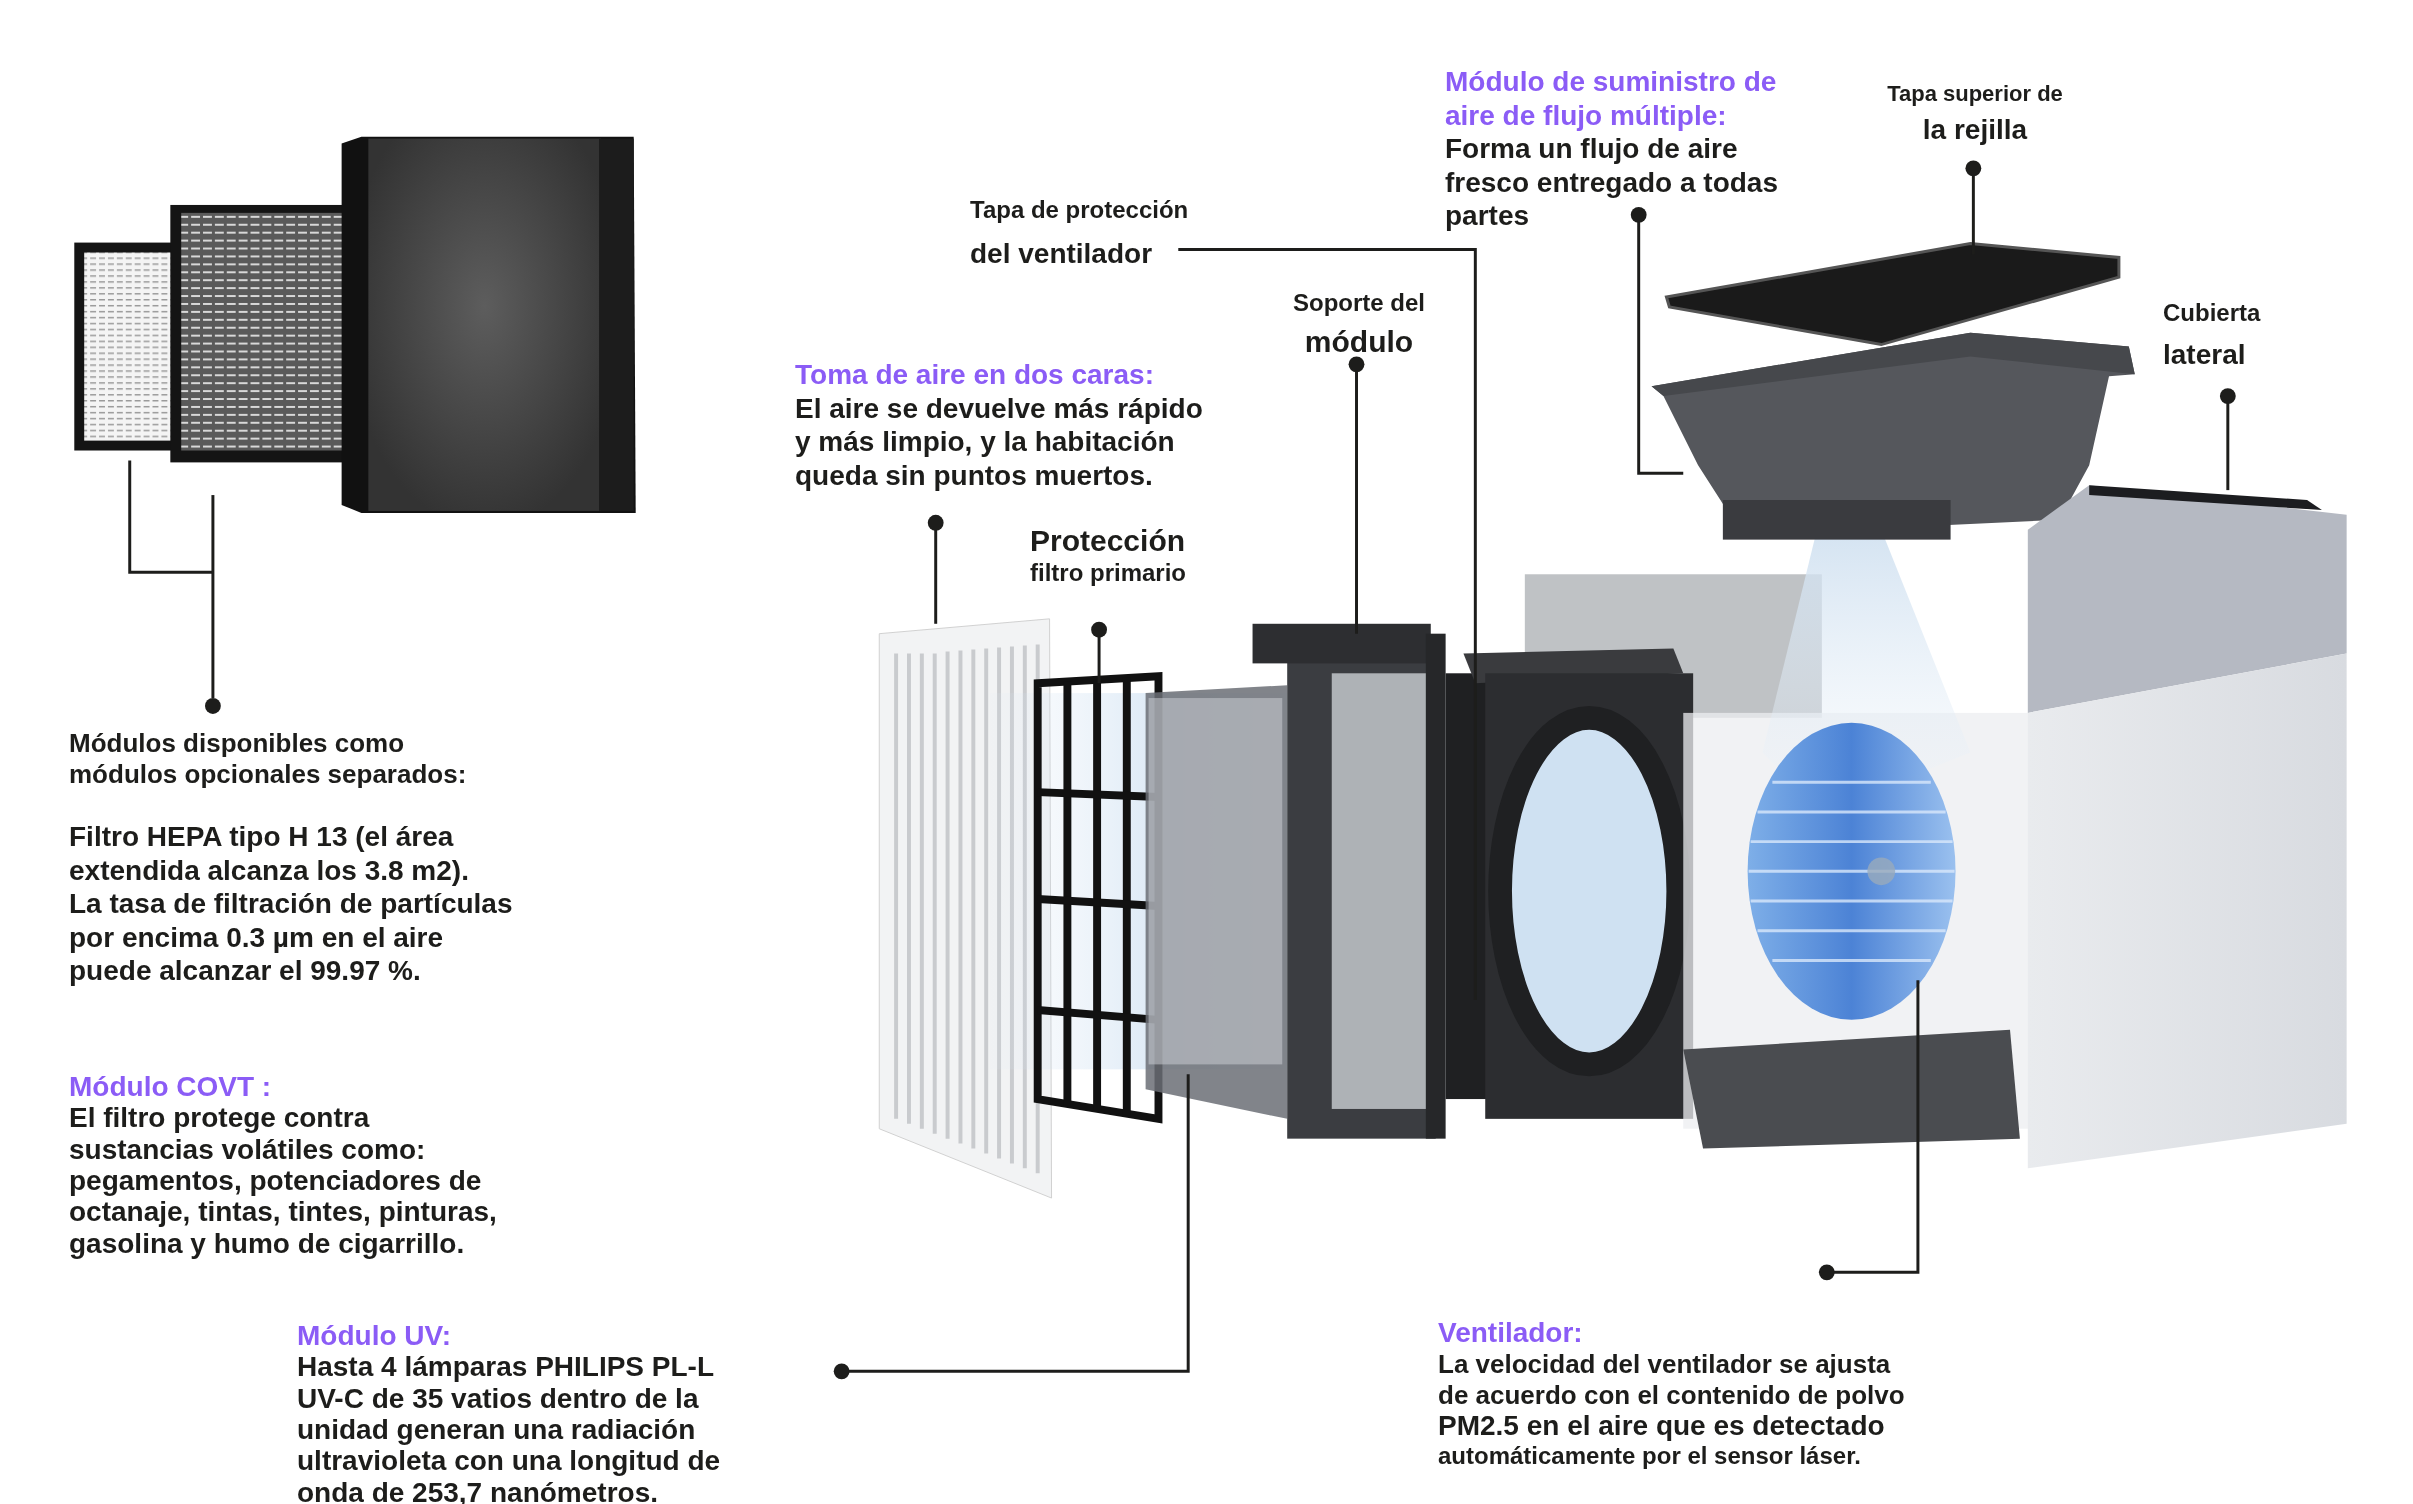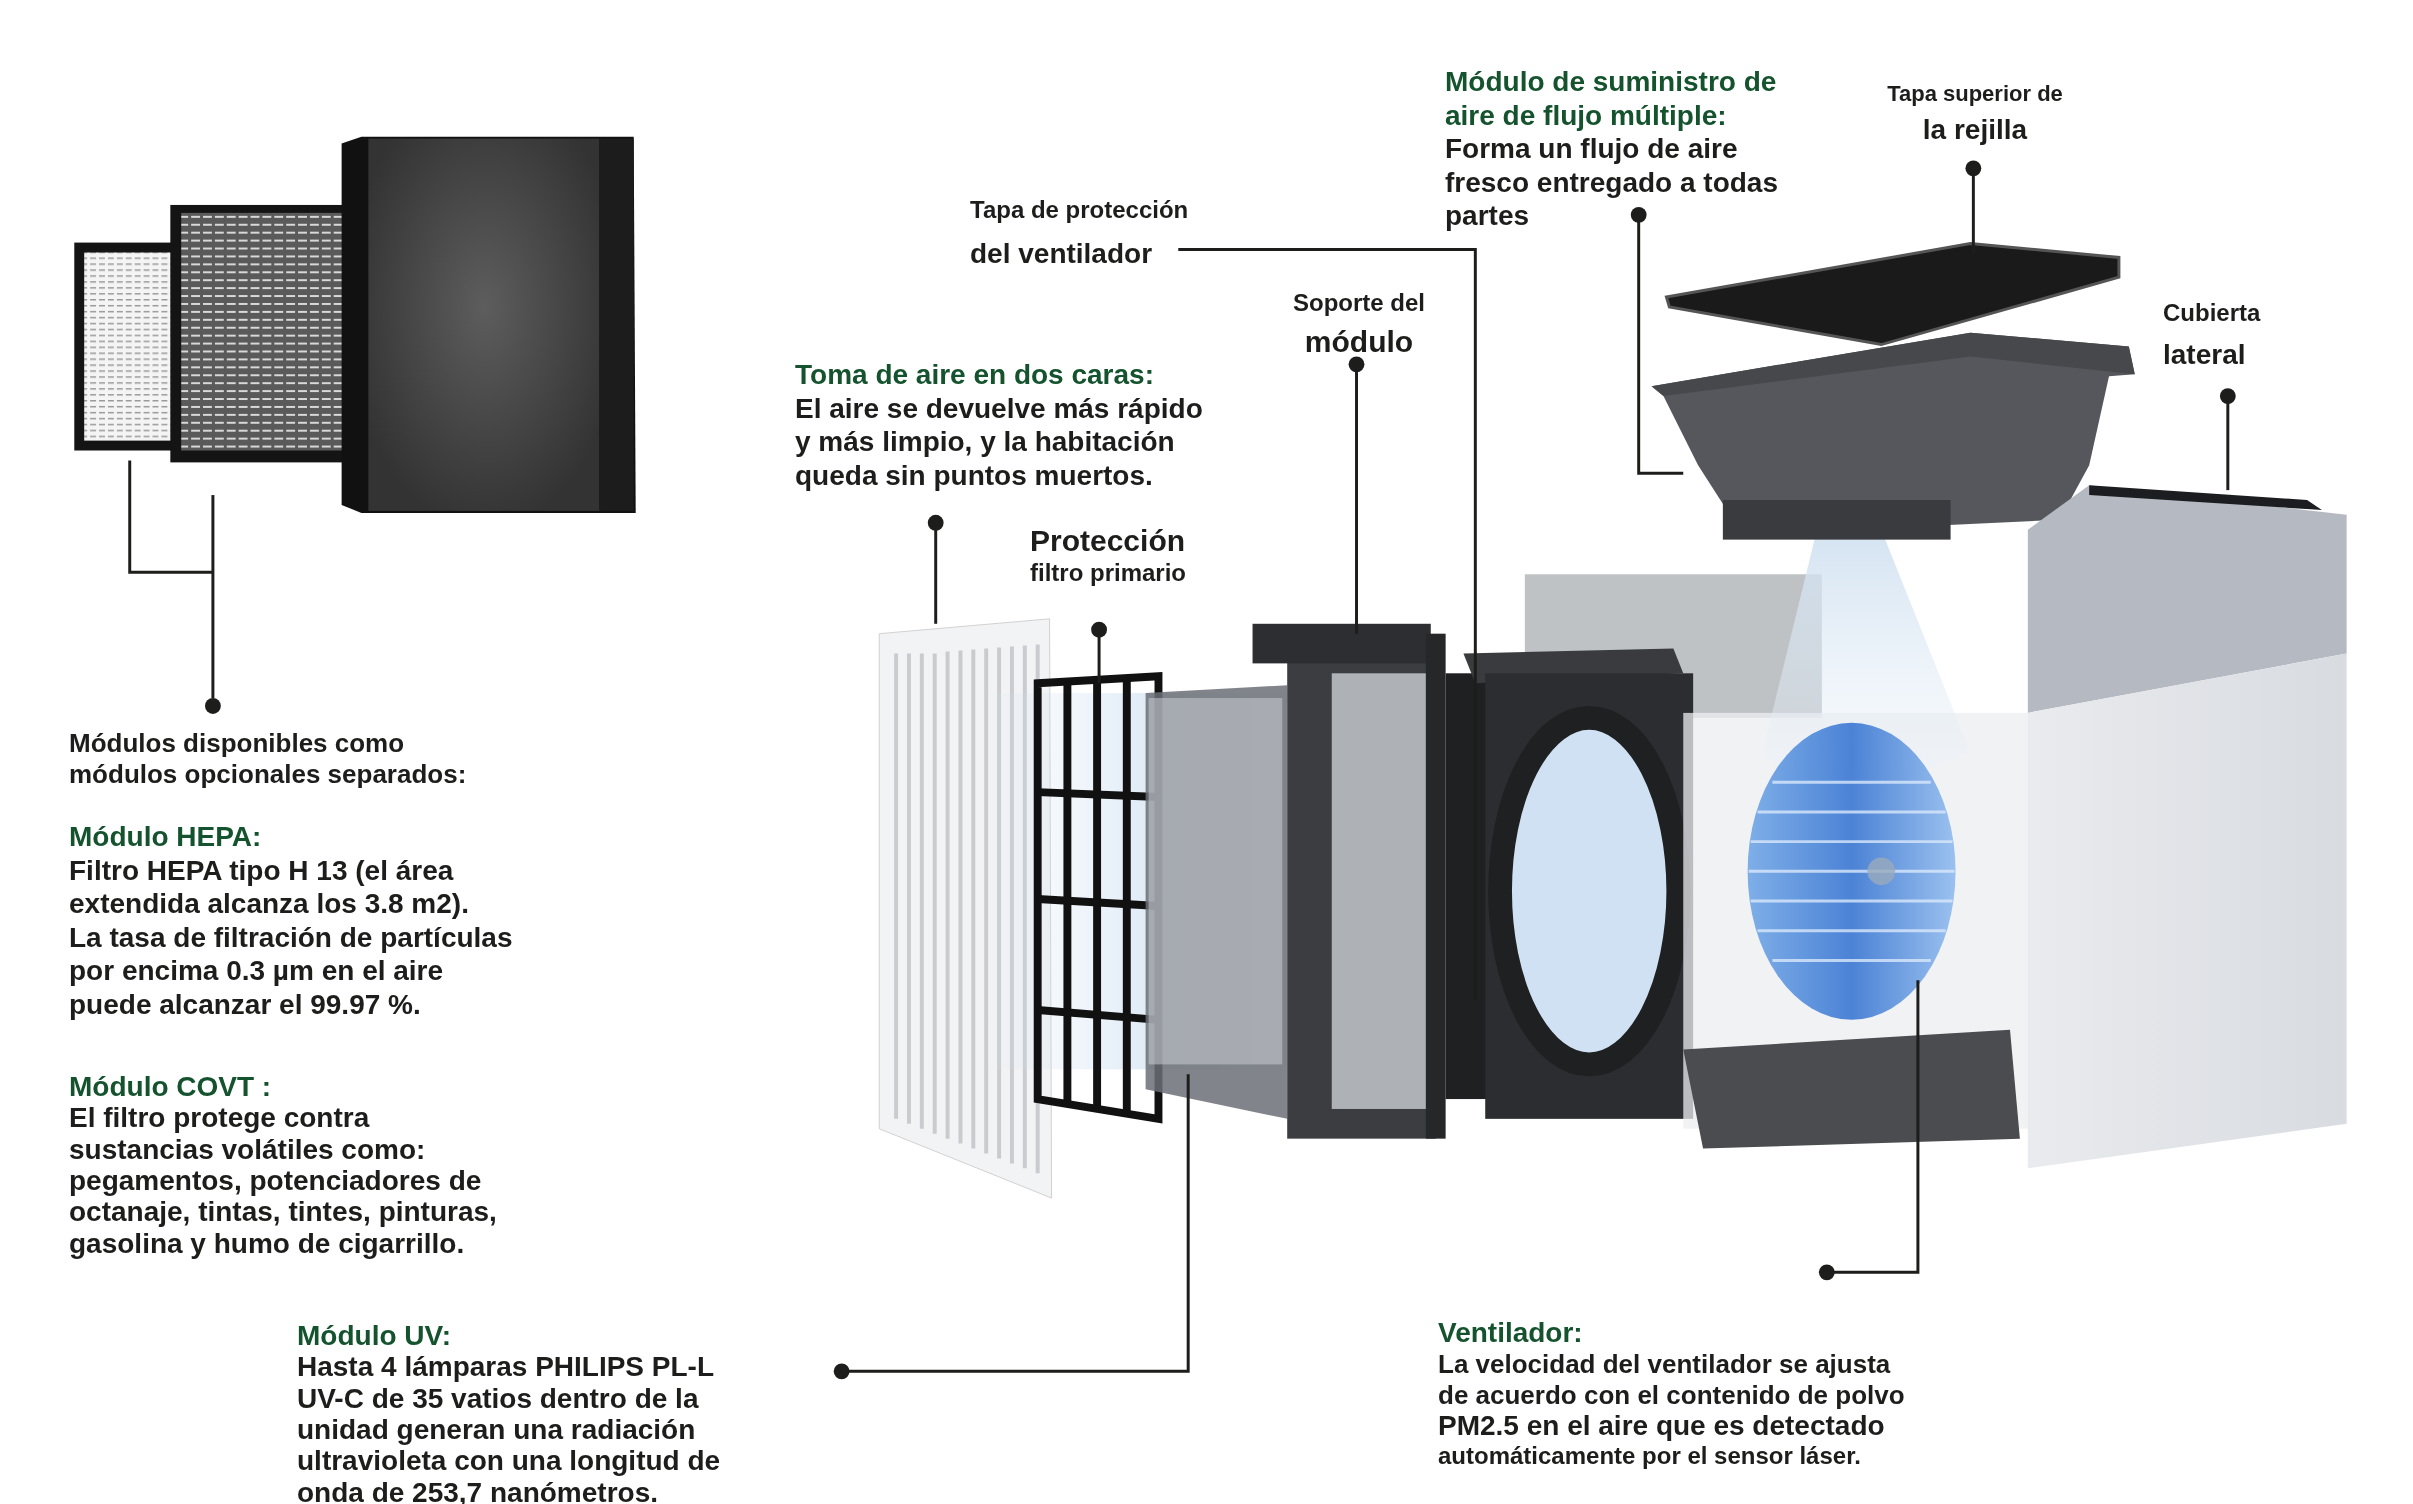--- a/index.html
+++ b/index.html
@@ -1,19 +1,19 @@
 <!DOCTYPE html>
 <html><head>
 <meta charset="utf-8">
 <style>
   html,body{margin:0;padding:0;background:#ffffff;}
   body{width:2414px;height:1505px;position:relative;overflow:hidden;font-family:"Liberation Sans","DejaVu Sans",sans-serif;color:#1d1d1b;}
   .abs{position:absolute;}
   .blk{font-weight:bold;line-height:1.2;white-space:nowrap;}
-  .blue{color:#14532d;}
+  .blue{color:#8b5cf6;}
   .t26{font-size:26px;}
   .t28{font-size:28px;}
   .t24{font-size:24px;}
   .t22{font-size:22px;}
   .t30{font-size:30px;}
   svg.art{position:absolute;left:0;top:0;}
 </style>
 </head>
 <body>
 
@@ -171,21 +171,20 @@
     <circle cx="850" cy="1385" r="8"></circle>
   </g>
 </svg>
 
 <div class="abs blk t26" style="left:69px;top:728px;">
   <div>Módulos disponibles como</div>
   <div>módulos opcionales separados:</div>
 </div>
 
 <div class="abs blk t28" style="left:69px;top:820px;">
-  <div class="blue">Módulo HEPA:</div>
   <div>Filtro HEPA tipo H 13 (el área</div>
   <div>extendida alcanza los 3.8 m2).</div>
   <div>La tasa de filtración de partículas</div>
   <div>por encima 0.3 µm en el aire</div>
   <div>puede alcanzar el 99.97 %.</div>
 </div>
 
 <div class="abs blk t28" style="left:69px;top:1071px;line-height:1.12;">
   <div class="blue">Módulo COVT :</div>
   <div>El filtro protege contra</div>

